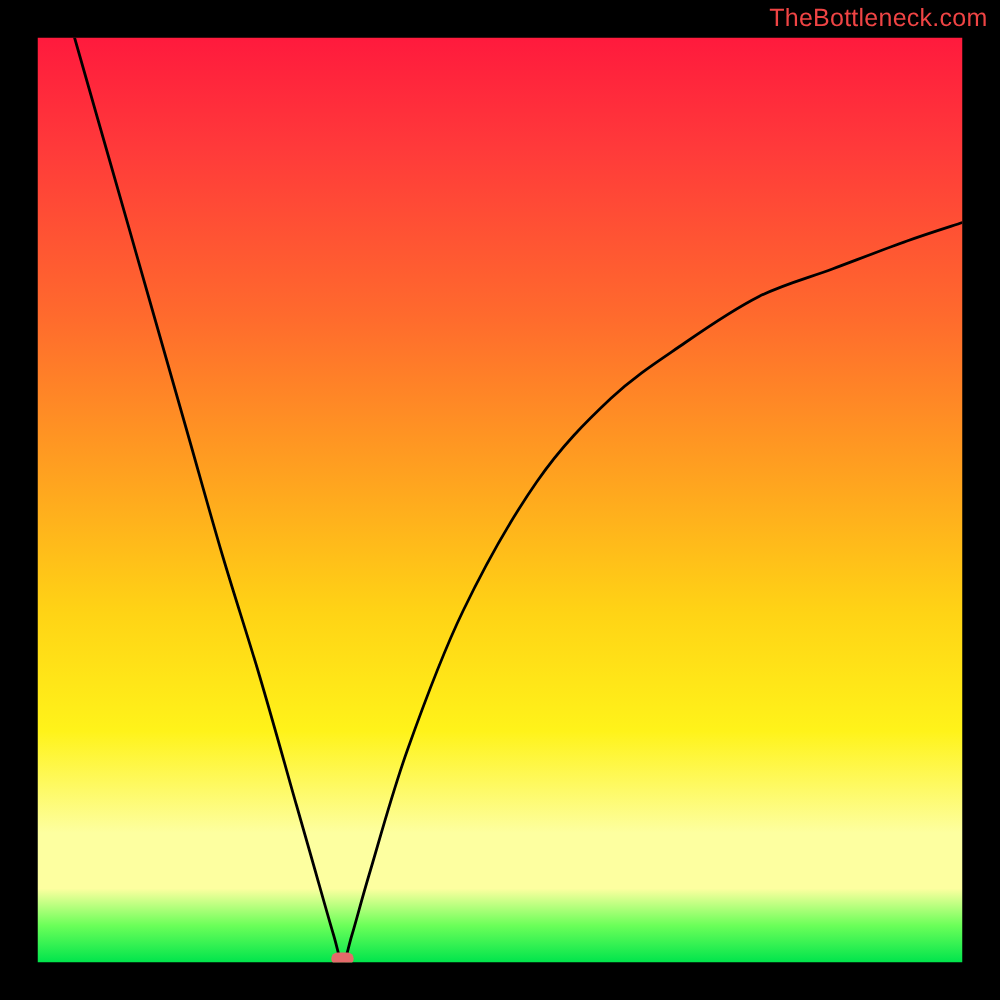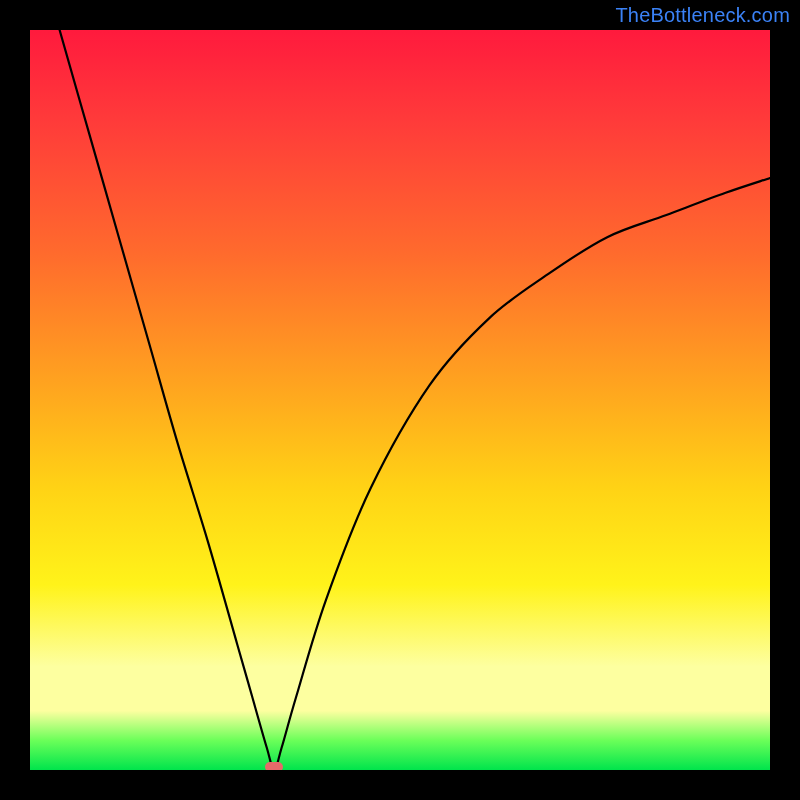--- a/index.html
+++ b/index.html
@@ -54,21 +54,21 @@
     width: 18px;
     height: 10px;
     background: #e46a6a;
     border-radius: 5px;
     transform: translate(-50%, -50%);
   }
   .watermark {
     position: absolute;
     top: 4px;
     right: 10px;
-    color: #3b82f6;
+    color: #ef4444;
     font-size: 20px;
     font-weight: 500;
     letter-spacing: 0.2px;
   }
 </style>
 </head>
 <body>
 
 <div class="frame">
 

